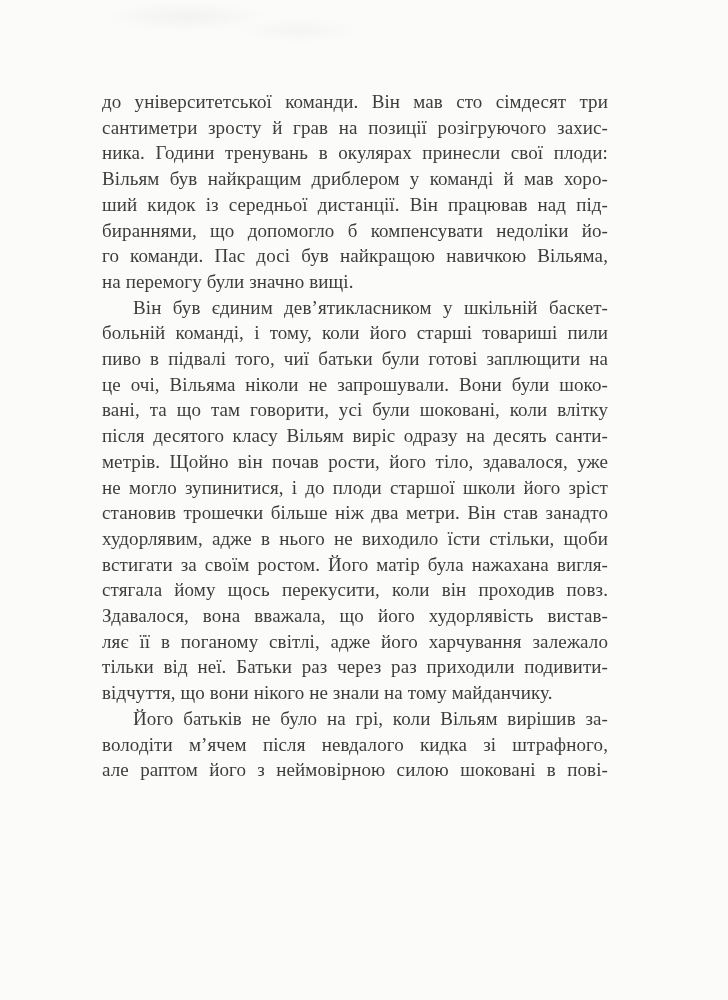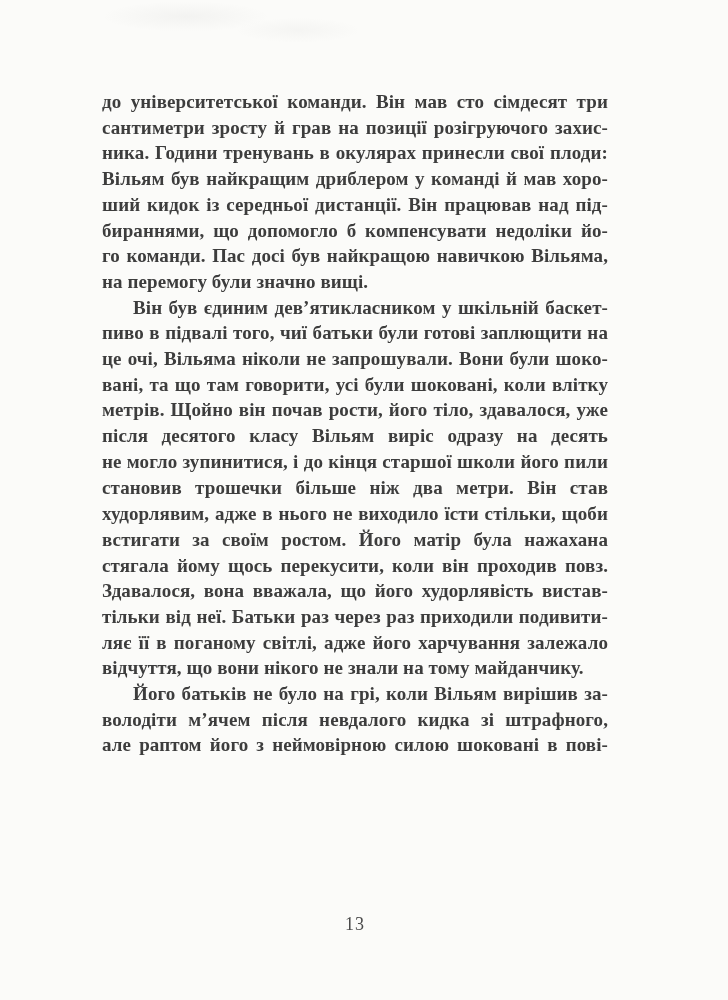--- a/index.html
+++ b/index.html
@@ -36,21 +36,20 @@
     font-size: 19px;
     line-height: 25.7px;
     letter-spacing: 0.1px;
   }
   .paragraph { margin: 0; }
   .line {
     text-align: justify;
     text-align-last: justify;
     max-height: 26px;
     overflow: hidden;
-    font-weight: bold;
   }
   .line.last {
     text-align-last: left;
   }
   .line.indent {
     text-indent: 31px;
   }
   .page-number {
     position: absolute;
     left: 102px;
@@ -73,35 +72,35 @@
         <div class="line">сантиметри зросту й грав на позиції розігруючого захис-</div>
         <div class="line">ника. Години тренувань в окулярах принесли свої плоди:</div>
         <div class="line">Вільям був найкращим дриблером у команді й мав хоро-</div>
         <div class="line">ший кидок із середньої дистанції. Він працював над під-</div>
         <div class="line">бираннями, що допомогло б компенсувати недоліки йо-</div>
         <div class="line">го команди. Пас досі був найкращою навичкою Вільяма,</div>
         <div class="line last">на перемогу були значно вищі.</div>
       </div>
       <div class="paragraph">
         <div class="line indent">Він був єдиним дев’ятикласником у шкільній баскет-</div>
+        <div class="line">больній команді, і тому, коли його старші товариші пили</div>
         <div class="line">пиво в підвалі того, чиї батьки були готові заплющити на</div>
         <div class="line">це очі, Вільяма ніколи не запрошували. Вони були шоко-</div>
         <div class="line">вані, та що там говорити, усі були шоковані, коли влітку</div>
+        <div class="line">після десятого класу Вільям виріс одразу на десять санти-</div>
         <div class="line">метрів. Щойно він почав рости, його тіло, здавалося, уже</div>
-        <div class="line">після десятого класу Вільям виріс одразу на десять санти-</div>
-        <div class="line">не могло зупинитися, і до кінця старшої школи його пили</div>
+        <div class="line">не могло зупинитися, і до плоди старшої школи його зріст</div>
         <div class="line">становив трошечки більше ніж два метри. Він став занадто</div>
         <div class="line">худорлявим, адже в нього не виходило їсти стільки, щоби</div>
         <div class="line">встигати за своїм ростом. Його матір була нажахана вигля-</div>
         <div class="line">стягала йому щось перекусити, коли він проходив повз.</div>
         <div class="line">Здавалося, вона вважала, що його худорлявість вистав-</div>
+        <div class="line">ляє її в поганому світлі, адже його харчування залежало</div>
         <div class="line">тільки від неї. Батьки раз через раз приходили подивити-</div>
-        <div class="line">ляє її в поганому світлі, адже його харчування залежало</div>
         <div class="line last">відчуття, що вони нікого не знали на тому майданчику.</div>
       </div>
       <div class="paragraph">
         <div class="line indent">Його батьків не було на грі, коли Вільям вирішив за-</div>
         <div class="line">володіти м’ячем після невдалого кидка зі штрафного,</div>
         <div class="line">але раптом його з неймовірною силою шоковані в пові-</div>
       </div>
     </div>
-  <div class="page-number">13</div>
 </div>
 
 </body></html>

